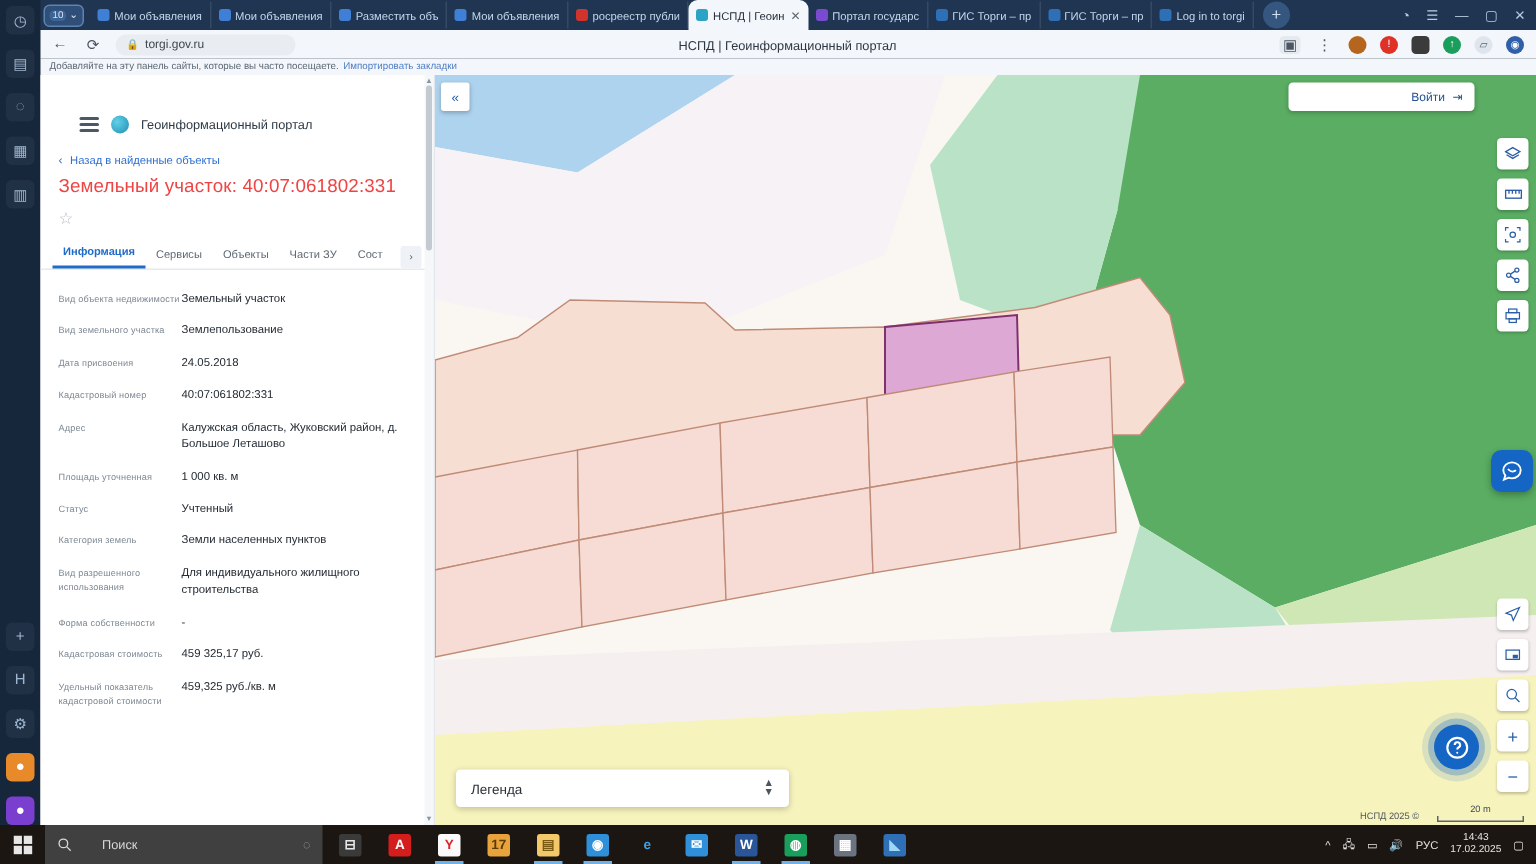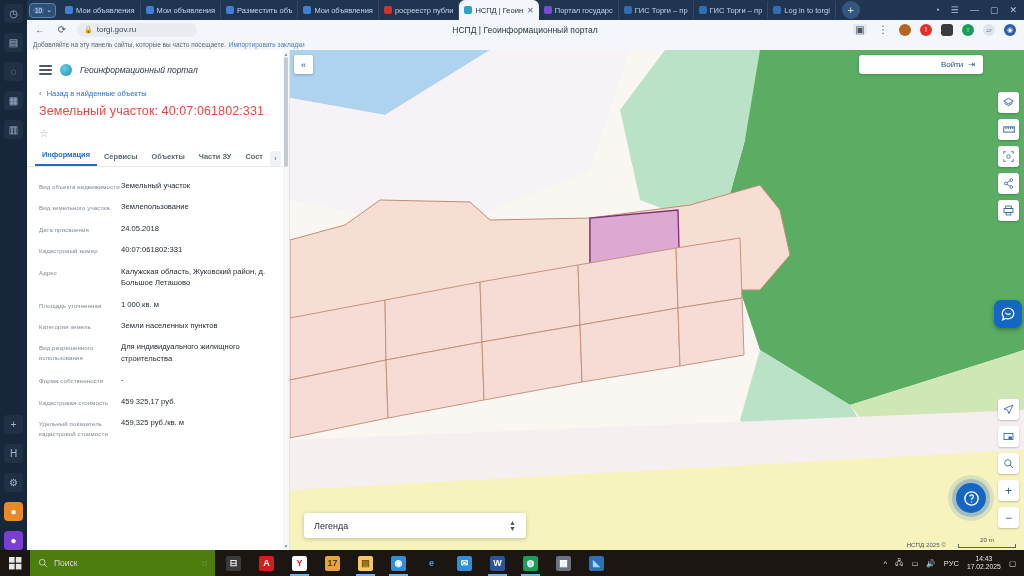--- a/index.html
+++ b/index.html
@@ -89,21 +89,21 @@
 
   
   .page { position:absolute; left:27px; top:50px; width:997px; height:500px; background:#fff; }
 
   
   .panel {
     position:absolute; left:0; top:0; width:263px; height:500px;
     background:#fff; overflow:hidden;
     border-right:1px solid #e3e7ec;
   }
-  .panel-head { display:flex; align-items:center; gap:8px; height:26px; padding:0 12px; margin-top:7px;font-style:italic;}
+  .panel-head { display:flex; align-items:center; gap:8px; height:26px; padding:0 26px; margin-top:20px;}
   .burger { width:13px; display:flex; flex-direction:column; gap:2.5px; }
   .burger i { display:block; height:1.6px; background:#4d5865; border-radius:1px; }
   .logo-mark {
     width:12px;height:12px;border-radius:50%;
     background: radial-gradient(circle at 35% 35%, #62d0e8, #1f8fb0);
     flex:0 0 12px;
   }
   .panel-head .ptitle { font-size:8.5px; color:#2d3945; }
 
   .backlink { display:flex; align-items:center; gap:5px; padding:6px 12px 2px; font-size:7.5px; color:#2f6fd0; }
@@ -113,21 +113,20 @@
   .star { color:#b3bcc6; font-size:11px; }
 
   .tabs {
     display:flex; align-items:flex-end; gap:0;
     padding:0 8px; height:22px; border-bottom:1px solid #e6eaee;
     position:relative;
   }
   .tabs .t {
     font-size:7.4px; color:#5d6874; padding:0 7px 5px;
     white-space:nowrap;
-    font-weight:bold;
   }
   .tabs .t.sel { color:#1f6bc7; border-bottom:2px solid #1f6bc7; font-weight:bold; }
   .tabs .tmore {
     margin-left:auto; width:14px; height:15px; background:#eef2f7;
     border-radius:2px; display:flex;align-items:center;justify-content:center;
     font-size:7px;color:#55606c;
   }
 
   .rows { padding: 8px 0 0; }
   .row { display:flex; padding: 5px 12px 5px; align-items:flex-start; }
@@ -194,22 +193,22 @@
   .scalebar .lbl { font-size:6.2px; color:#444c55; }
   .scalebar .bar { width:58px; height:4px; border:1px solid #5a636c; border-top:none; }
 
   
   .taskbar {
     position:absolute; left:0; bottom:0; width:1024px; height:26px;
     background:#1b1611; display:flex; align-items:center;
   }
   .start { width:30px; height:26px; display:flex;align-items:center;justify-content:center; color:#e6e6e6; }
   .tb-search {
-    display:flex; align-items:center; gap:6px; width:185px; height:26px;
-    background:#4d7c0f; padding:0 8px; color:#d8d8d8; font-size:8.5px;
+    display:flex; align-items:center; gap:20px; width:185px; height:26px;
+    background:#404040; padding:0 8px; color:#d8d8d8; font-size:8.5px;
   }
   .tb-icons { display:flex; align-items:center; gap:0px; margin-left:2px; }
   .tbi {
     width:33px; height:26px; display:flex; align-items:center; justify-content:center;
     position:relative;
   }
   .tbi .sq { width:15px; height:15px; border-radius:2px; display:flex;align-items:center;justify-content:center; font-size:9px; color:#fff; font-weight:bold;}
   .tbi.open::after { content:''; position:absolute; bottom:0; left:7px; right:7px; height:2px; background:#6fb2e8; }
   .tray { margin-left:auto; display:flex; align-items:center; gap:8px; padding-right:8px; color:#e4e4e4; font-size:7.5px;}
   .clock { text-align:center; line-height:1.15; font-size:6.8px; }
@@ -368,20 +367,24 @@
           </div>
           <div class="row">
             <div class="k">Адрес</div>
             <div class="v">Калужская область, Жуковский район, д. Большое Леташово</div>
           </div>
           <div class="row">
             <div class="k">Площадь уточненная</div>
             <div class="v">1 000 кв. м</div>
           </div>
           <div class="row">
+            <div class="k">Статус</div>
+            <div class="v">Учтенный</div>
+          </div>
+          <div class="row">
             <div class="k">Категория земель</div>
             <div class="v">Земли населенных пунктов</div>
           </div>
           <div class="row">
             <div class="k">Вид разрешенного использования</div>
             <div class="v">Для индивидуального жилищного строительства</div>
           </div>
           <div class="row">
             <div class="k">Форма собственности</div>
             <div class="v">-</div>

